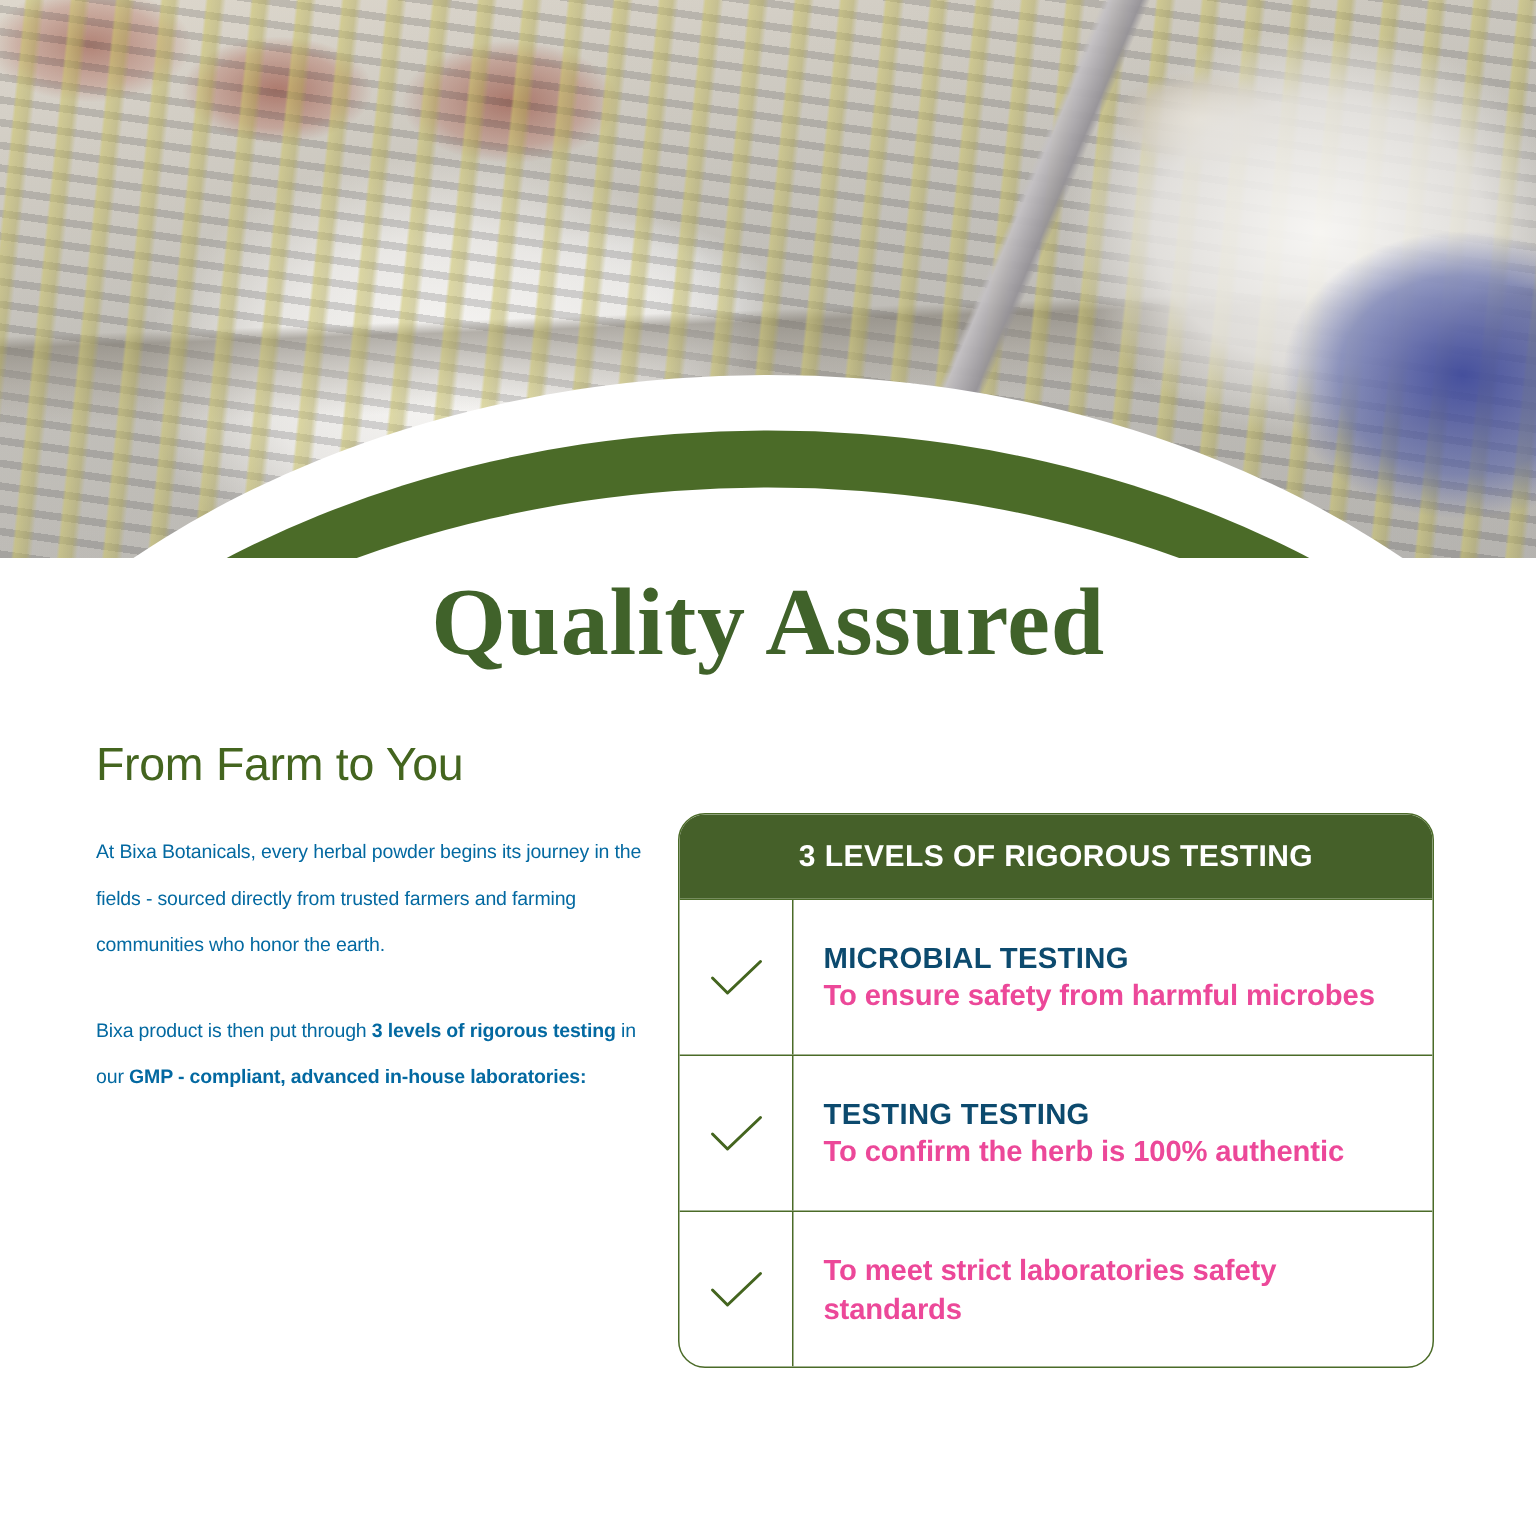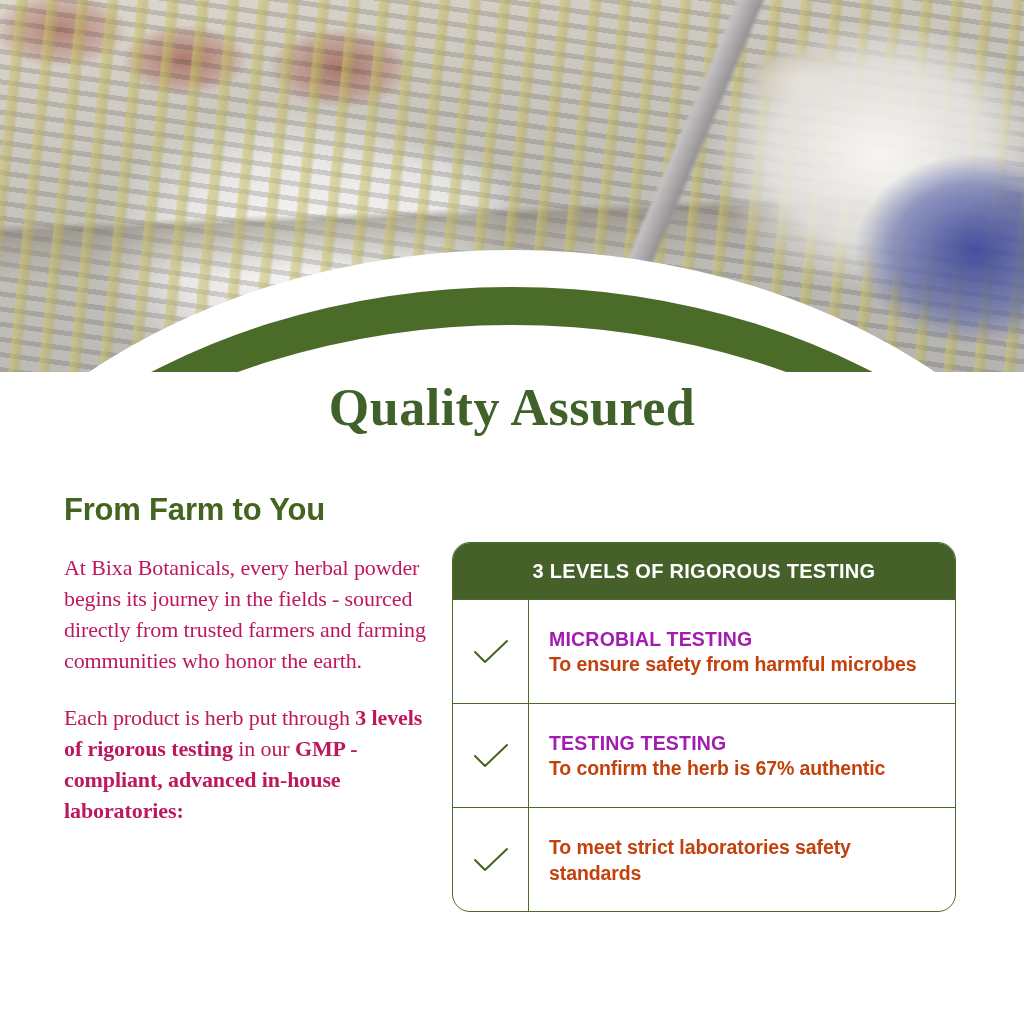--- a/index.html
+++ b/index.html
@@ -99,50 +99,49 @@
 
   
   .title {
     position: absolute;
     top: 378px;
     left: 0;
     width: 1024px;
     text-align: center;
     font-family: "Liberation Serif", serif;
     font-weight: bold;
-    font-size: 52px;
+    font-size: 64px;
     letter-spacing: .5px;
     color: #40622a;
     z-index: 5;
   }
 
   
   .left-col {
     position: absolute;
     left: 64px;
     top: 492px;
     width: 372px;
     z-index: 5;
   }
 
   .subhead {
     font-size: 31px;
-    font-weight: bold;
+    font-weight: normal;
     color: #44651f;
     letter-spacing: -.2px;
     margin-bottom: 24px;
   }
 
   .body-text {
-    font-size: 22px;
+    font-size: 13px;
     line-height: 31px;
-    color: #be185d;
+    color: #0369a1;
     margin-bottom: 26px;
     letter-spacing: -.1px;
-    font-family: Liberation Serif, serif;
   }
   .body-text b { font-weight: bold; }
 
   
   .card {
     position: absolute;
     left: 452px;
     top: 542px;
     width: 504px;
     z-index: 5;
@@ -185,28 +184,28 @@
     flex: 1;
     padding: 16px 18px 16px 20px;
     display: flex;
     flex-direction: column;
     justify-content: center;
   }
 
   .row-title {
     font-size: 19.5px;
     font-weight: bold;
-    color: #a21caf;
+    color: #0c4a6e;
     letter-spacing: .2px;
     line-height: 24px;
   }
   .row-desc {
     font-size: 19.5px;
     font-weight: bold;
-    color: #c2410c;
+    color: #ec4899;
     line-height: 26px;
     letter-spacing: -.1px;
   }
 </style>
 </head>
 <body>
 
 <div id="poster">
 
   <div class="hero">
@@ -214,21 +213,21 @@
     <div class="hero-mask-white"></div>
     <div class="green-arc"></div>
     <div class="green-arc-inner"></div>
   </div>
 
   <div class="title">Quality Assured</div>
 
   <div class="left-col">
     <div class="subhead">From Farm to You</div>
     <div class="body-text">At Bixa Botanicals, every herbal powder begins its journey in the fields - sourced directly from trusted farmers and farming communities who honor the earth.</div>
-    <div class="body-text"><span>Each product is herb put through </span><b>3 levels of rigorous testing</b><span> in our </span><b>GMP - compliant, advanced in-house laboratories:</b></div>
+    <div class="body-text"><span>Bixa product is then put through </span><b>3 levels of rigorous testing</b><span> in our </span><b>GMP - compliant, advanced in-house laboratories:</b></div>
   </div>
 
   <div class="card">
     <div class="card-header">3 LEVELS OF RIGOROUS TESTING</div>
 
     <div class="row">
       <div class="row-check">
         <span class="check-icon">
           <svg width="36" height="26" viewBox="0 0 36 26" fill="none">
             <path d="M2 13 L12 23 L34 2" stroke="#44651f" stroke-width="2" stroke-linecap="round" stroke-linejoin="round"></path>
@@ -244,21 +243,21 @@
     <div class="row">
       <div class="row-check">
         <span class="check-icon">
           <svg width="36" height="26" viewBox="0 0 36 26" fill="none">
             <path d="M2 13 L12 23 L34 2" stroke="#44651f" stroke-width="2" stroke-linecap="round" stroke-linejoin="round"></path>
           </svg>
         </span>
       </div>
       <div class="row-body">
         <div class="row-title">TESTING TESTING</div>
-        <div class="row-desc">To confirm the herb is 67% authentic</div>
+        <div class="row-desc">To confirm the herb is 100% authentic</div>
       </div>
     </div>
 
     <div class="row">
       <div class="row-check">
         <span class="check-icon">
           <svg width="36" height="26" viewBox="0 0 36 26" fill="none">
             <path d="M2 13 L12 23 L34 2" stroke="#44651f" stroke-width="2" stroke-linecap="round" stroke-linejoin="round"></path>
           </svg>
         </span>

